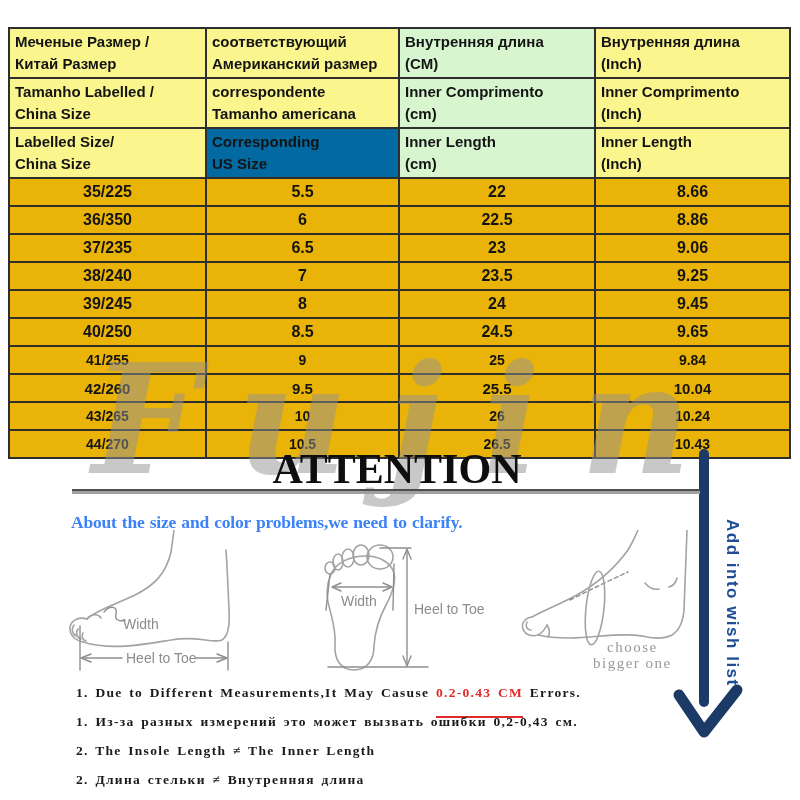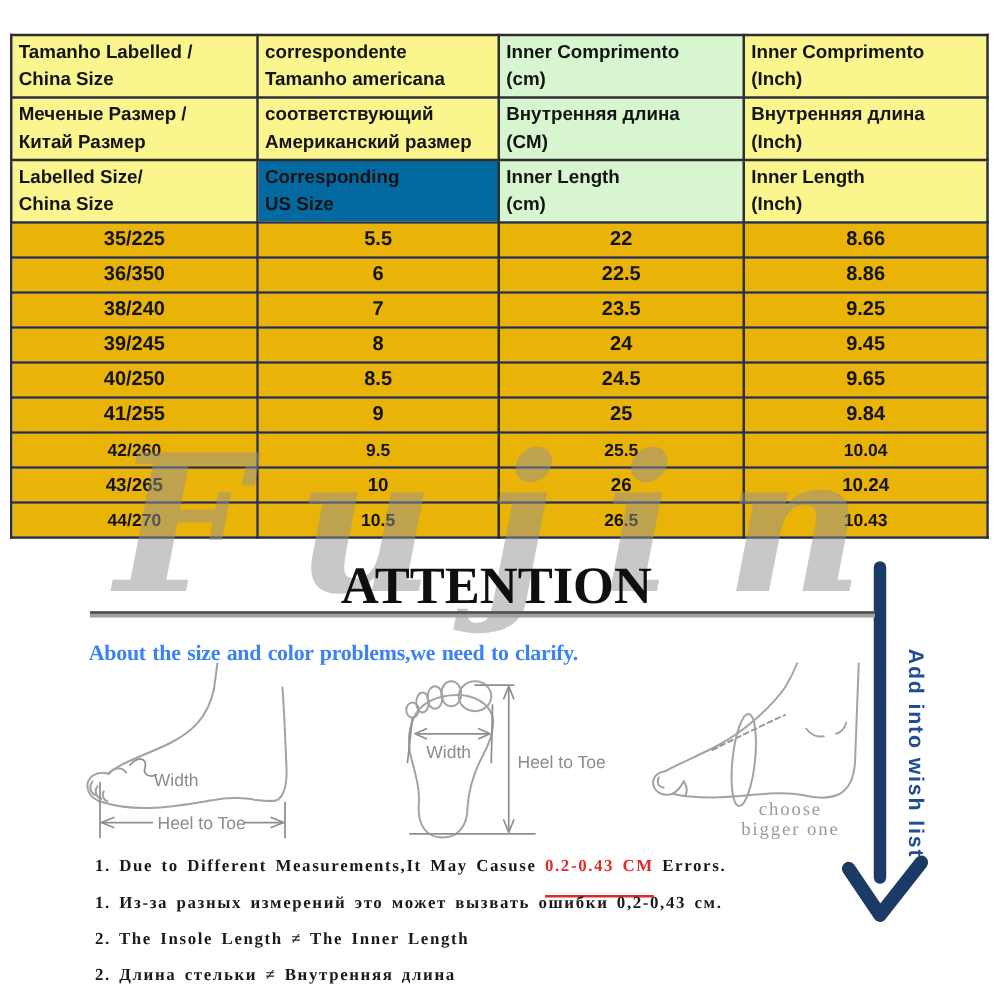--- a/index.html
+++ b/index.html
@@ -66,51 +66,51 @@
   <table class="size-table">
     <colgroup>
         <col style="width:197px">
         <col style="width:193px">
         <col style="width:196px">
         <col style="width:195px">
       </colgroup>
     <thead>
         <tr>
           <td style="background: rgb(250, 245, 140);">
+            <div>Меченые Размер /</div>
+            <div>Китай Размер</div>
+          </td>
+          <td style="background: rgb(250, 245, 140);">
+            <div>соответствующий</div>
+            <div>Американский размер</div>
+          </td>
+          <td style="background: rgb(215, 246, 208);">
+            <div>Внутренняя длина</div>
+            <div>(CM)</div>
+          </td>
+          <td style="background: rgb(250, 245, 140);">
+            <div>Внутренняя длина</div>
+            <div>(Inch)</div>
+          </td>
+        </tr>
+        <tr>
+          <td style="background: rgb(250, 245, 140);">
             <div>Tamanho Labelled /</div>
             <div>China Size</div>
           </td>
           <td style="background: rgb(250, 245, 140);">
             <div>correspondente</div>
             <div>Tamanho americana</div>
           </td>
           <td style="background: rgb(215, 246, 208);">
             <div>Inner Comprimento</div>
             <div>(cm)</div>
           </td>
           <td style="background: rgb(250, 245, 140);">
             <div>Inner Comprimento</div>
-            <div>(Inch)</div>
-          </td>
-        </tr>
-        <tr>
-          <td style="background: rgb(250, 245, 140);">
-            <div>Меченые Размер /</div>
-            <div>Китай Размер</div>
-          </td>
-          <td style="background: rgb(250, 245, 140);">
-            <div>соответствующий</div>
-            <div>Американский размер</div>
-          </td>
-          <td style="background: rgb(215, 246, 208);">
-            <div>Внутренняя длина</div>
-            <div>(CM)</div>
-          </td>
-          <td style="background: rgb(250, 245, 140);">
-            <div>Внутренняя длина</div>
             <div>(Inch)</div>
           </td>
         </tr>
         <tr>
           <td style="background: rgb(250, 245, 140);">
             <div>Labelled Size/</div>
             <div>China Size</div>
           </td>
           <td style="background: #0369a1;">
             <div>Corresponding</div>
@@ -131,20 +131,26 @@
           <td>35/225</td>
           <td>5.5</td>
           <td>22</td>
           <td>8.66</td>
         </tr>
         <tr>
           <td>36/350</td>
           <td>6</td>
           <td>22.5</td>
           <td>8.86</td>
+        </tr>
+        <tr>
+          <td>37/235</td>
+          <td>6.5</td>
+          <td>23</td>
+          <td>9.06</td>
         </tr>
         <tr>
           <td>38/240</td>
           <td>7</td>
           <td>23.5</td>
           <td>9.25</td>
         </tr>
         <tr>
           <td>39/245</td>
           <td>8</td>

